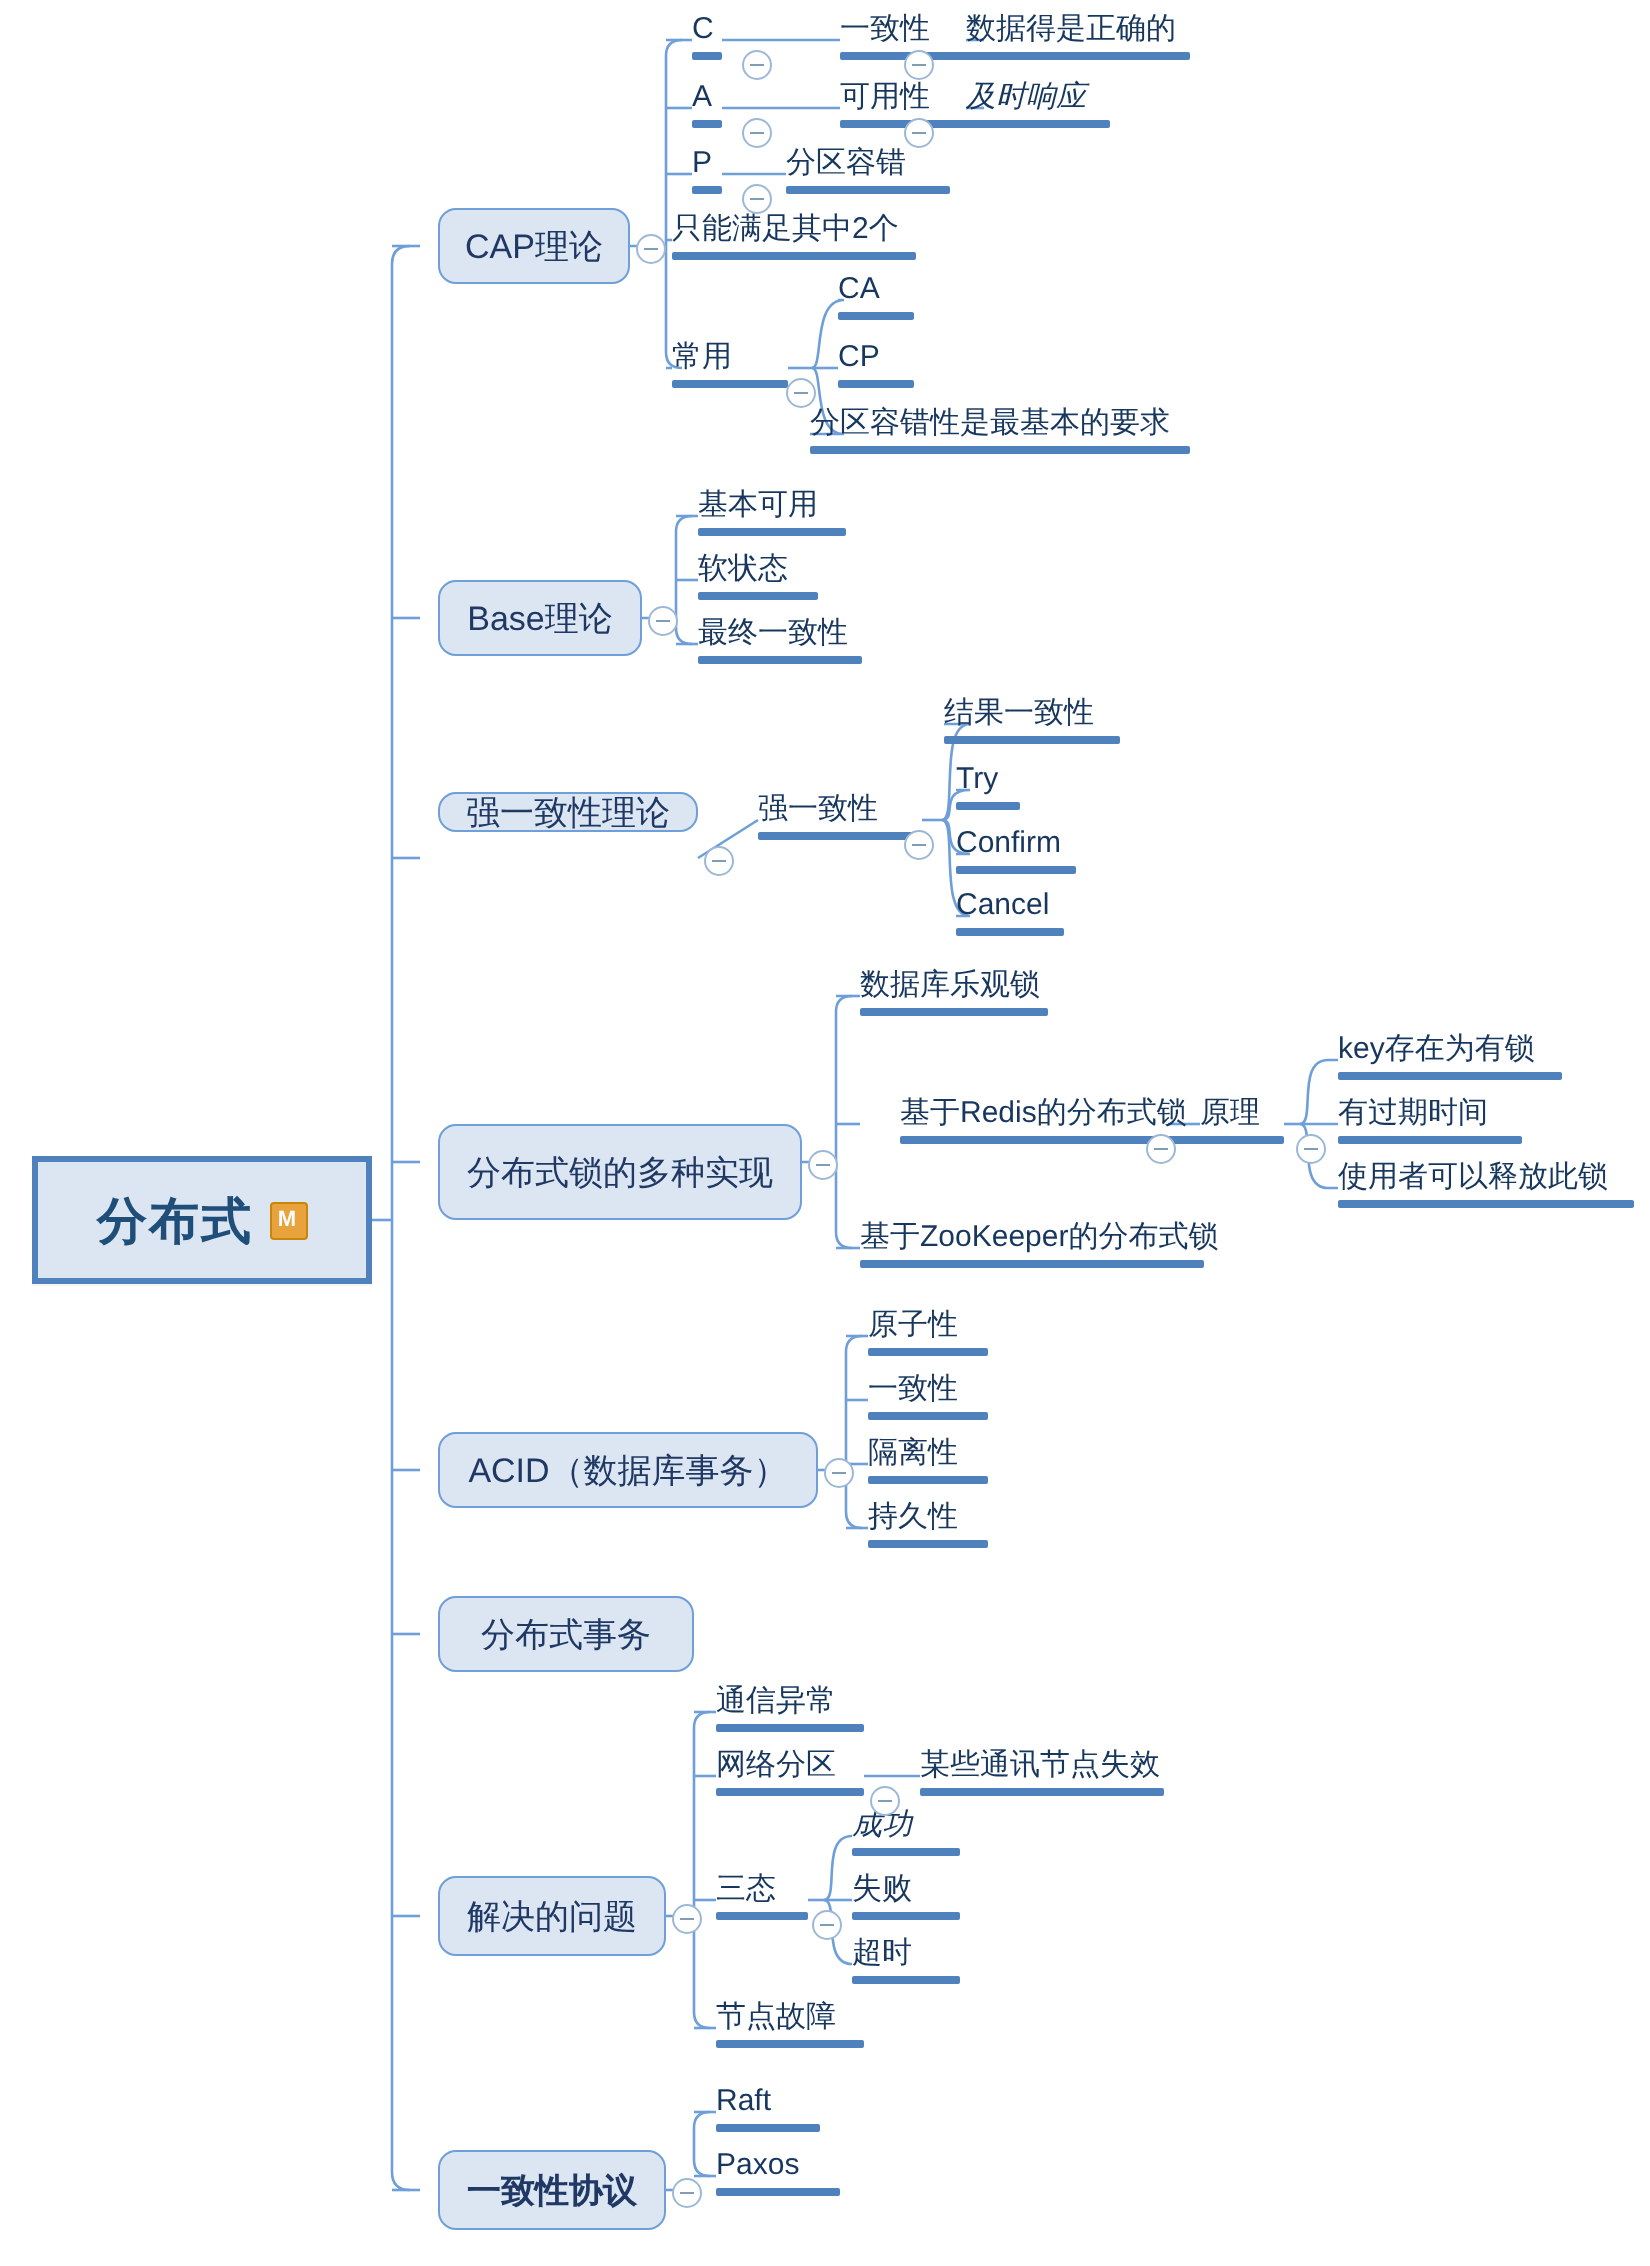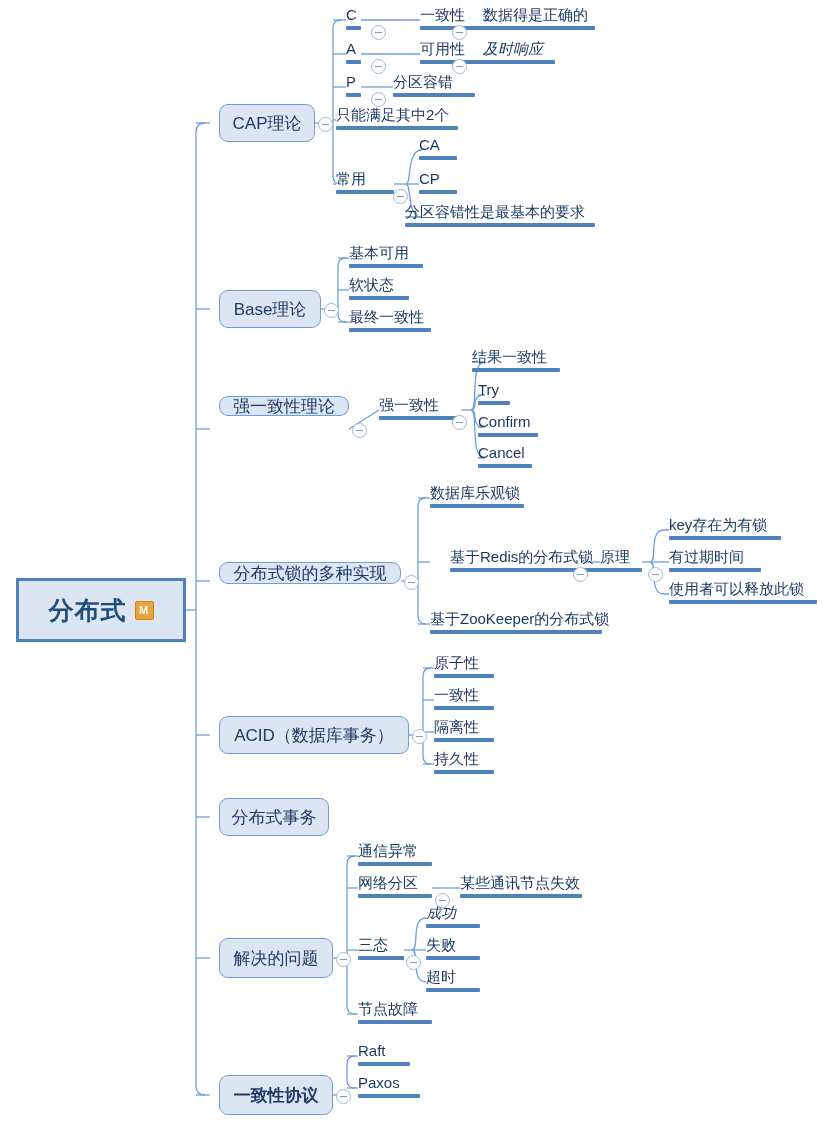--- a/index.html
+++ b/index.html
@@ -145,23 +145,23 @@
       <path d="M347 1080 Q347 1088 355 1088" fill="none" stroke="#6f9fd8" stroke-width="1.3"></path>
     </svg>
   <div id="layer">
       <div class="root-node" style="left: 16px; top: 578px; width: 170px; height: 64px;">
         <span class="root-label">分布式</span>
         <span class="m-badge">M</span>
       </div>
       <div class="box-node" style="left: 219px; top: 104px; width: 96px; height: 38px;">CAP理论</div>
       <div class="box-node" style="left: 219px; top: 290px; width: 102px; height: 38px; text-align: right;">Base理论</div>
       <div class="box-node" style="left: 219px; top: 396px; width: 130px; height: 20px;">强一致性理论</div>
-      <div class="box-node" style="left: 219px; top: 562px; width: 182px; height: 22px;">分布式锁的多种实现</div>
+      <div class="box-node" style="left: 219px; top: 562px; width: 182px; height: 48px;">分布式锁的多种实现</div>
       <div class="box-node" style="left: 219px; top: 716px; width: 190px; height: 38px;">ACID（数据库事务）</div>
-      <div class="box-node" style="left: 219px; top: 798px; width: 110px; height: 38px;">分布式事务</div>
+      <div class="box-node" style="left: 219px; top: 798px; width: 128px; height: 38px;">分布式事务</div>
       <div class="box-node" style="left: 219px; top: 938px; width: 114px; height: 40px;">解决的问题</div>
       <div class="box-node" style="left: 219px; top: 1075px; width: 114px; height: 40px; font-weight: bold;">一致性协议</div>
       <div class="leaf" style="left: 346px; top: 7px;">
         <span class="txt">C</span>
         <span class="bar" style="width: 15px;"></span>
       </div>
       <div class="leaf" style="left: 420px; top: 7px;">
         <span class="txt">一致性</span>
         <span class="bar" style="width: 72px;"></span>
       </div>

